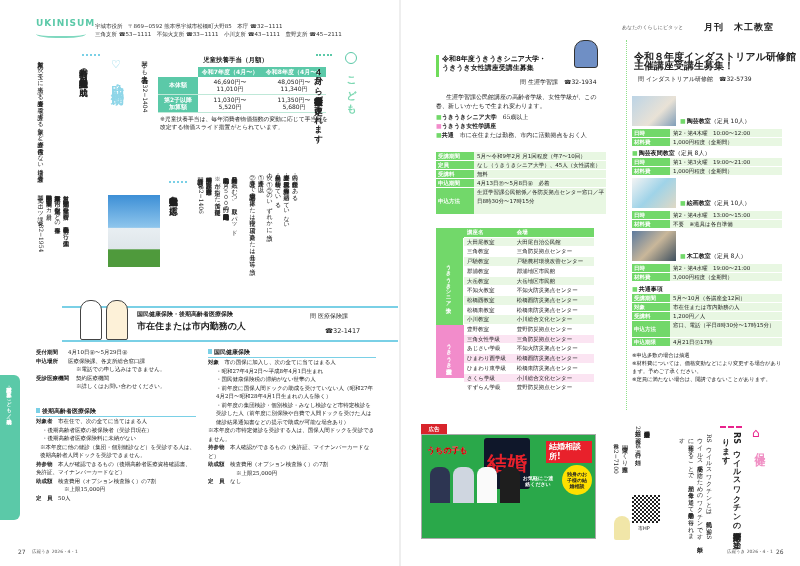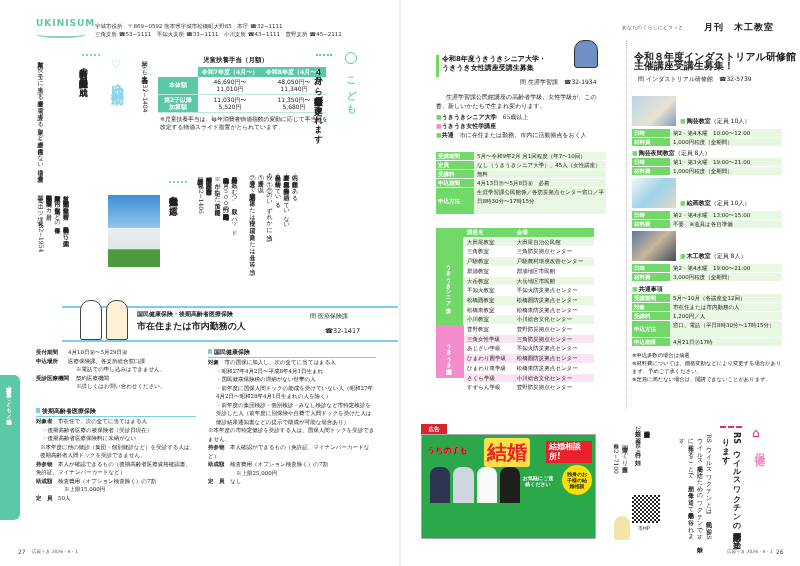--- a/index.html
+++ b/index.html
@@ -305,21 +305,21 @@
           <td>すずらん学級</td>
           <td>豊野防災拠点センター</td>
         </tr>
   </tbody>
     </table>
 </div>
 
 <div class="abs ad-tag">広告</div>
 <div class="abs ad">
   <div class="abs" style="left:5px;top:10px;color:#fff;font-weight:bold;font-size:8px;-webkit-text-stroke:0.3px #c00">うちの子も</div>
-  <div class="abs" style="left:62px;top:3px;color:#e8212b;font-weight:bold;font-size:20px;background:#fde047;padding:1px 3px;border-radius:3px">結婚</div>
+  <div class="abs" style="left:62px;top:3px;color:#e8212b;font-weight:bold;font-size:20px;background:#0f172a;padding:12px 3px;border-radius:3px">結婚</div>
   <div class="abs" style="left:124px;top:6px;width:46px;color:#fff;font-weight:bold;font-size:8px;line-height:10px;background:#e8212b;padding:1px 3px">結婚相談所!</div>
   <div class="abs" style="left:8px;top:32px;width:90px;height:36px;display:flex;gap:3px">
     <div style="flex:1;background:#2d3552;border-radius:8px 8px 0 0"></div>
     <div style="flex:1;background:#cfd6e0;border-radius:8px 8px 0 0"></div>
     <div style="flex:1;background:#fafafa;border-radius:8px 8px 0 0"></div>
     <div style="flex:1;background:#1e1e1e;border-radius:8px 8px 0 0"></div>
   </div>
   <div class="abs" style="left:100px;top:40px;width:32px;color:#fff;font-size:5px;text-align:center;font-weight:bold">お気軽にご連絡ください</div>
   <div class="abs" style="left:140px;top:30px;width:30px;height:30px;background:#ffe000;border-radius:50%;font-size:5px;font-weight:bold;text-align:center;display:flex;align-items:center;justify-content:center;padding:3px">独身のお子様の結婚相談</div>
 </div>

